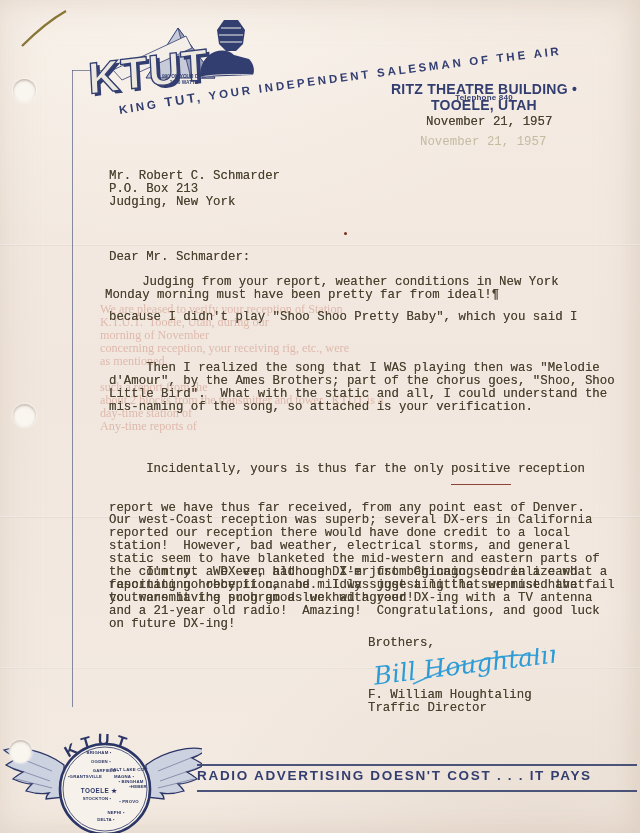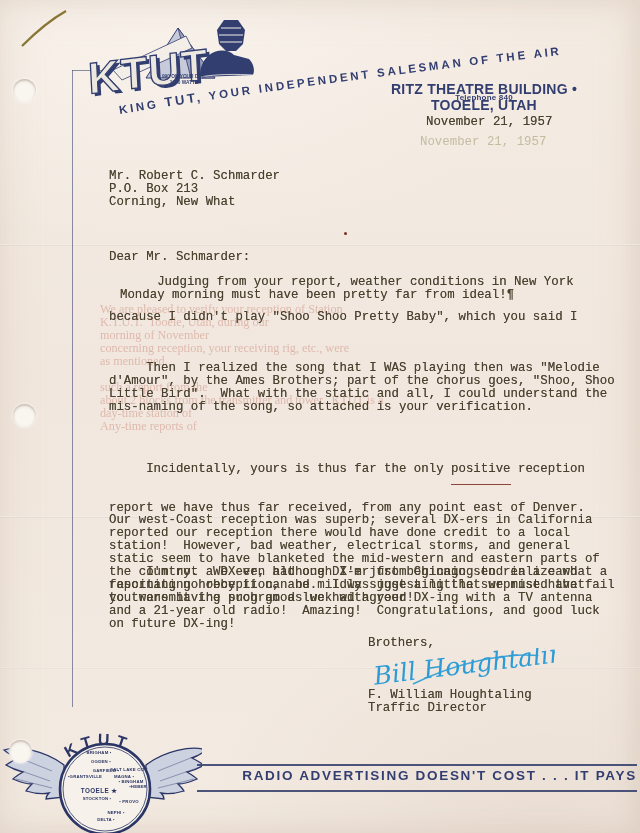--- a/index.html
+++ b/index.html
@@ -41,21 +41,21 @@
   
   .crease{left:0;width:640px;height:2px;
     background:linear-gradient(180deg,rgba(255,255,255,0.5),rgba(172,152,137,0.22));}
   
   .punch{width:23px;height:23px;border-radius:50%;background:#f9f5ef;z-index:6;
     box-shadow:inset 0 1.5px 2.5px rgba(148,128,112,0.55), 0 0 3px rgba(255,255,255,0.9);}
   .dot-red{width:3px;height:3px;border-radius:50%;background:#7c2b1e;}
   
   .slogan-line{height:1.6px;background:rgba(47,58,105,0.85);}
   .slogan{
-    left:197px;top:768px;width:440px;text-align:right;
+    left:197px;top:768px;width:440px;text-align:left;
     font-size:13.5px;font-weight:bold;letter-spacing:1.7px;color:#333e70;white-space:pre;
   }
   
   .city{position:absolute;transform:translate(-50%,-50%);
     font-size:4.3px;font-weight:bold;letter-spacing:.2px;color:#2b3566;white-space:nowrap;}
   .city-bold{font-size:6.3px;letter-spacing:.4px;}
 </style>
 </head>
 <body>
 
@@ -110,27 +110,27 @@
       </textPath>
     </text>
   </svg>
 
   <div class="abs ritz">RITZ THEATRE BUILDING • TOOELE, UTAH</div>
   <div class="abs phone">Telephone 840</div>
 
   <div class="abs tw" style="left:426px;top:116px">November 21, 1957</div>
   <div class="abs ghost-date" style="left:420px;top:135px">November 21, 1957</div>
 
-  <div class="abs tw" style="left:109px;top:170px"><div class="line">Mr. Robert C. Schmarder</div><div class="line">P.O. Box 213</div><div class="line">Corning, New What</div></div>
+  <div class="abs tw" style="left:109px;top:170px"><div class="line">Mr. Robert C. Schmarder</div><div class="line">P.O. Box 213</div><div class="line">Judging, New York</div></div>
 
   <div class="abs tw" style="left:109px;top:251px">Dear Mr. Schmarder:</div>
 
   <div class="abs ghost" style="left:100px;top:303px"><div class="line">We are pleased to verify your reception of Station</div><div class="line">K.T.U.T.  Tooele, Utah, during our</div><div class="line">morning of November</div><div class="line">concerning reception, your receiving rig, etc., were</div><div class="line">as mentioned.</div><div class="line"></div><div class="line">such a report from the</div><div class="line">about 2 blocks from the transmitter and tower.  KTUT is a</div><div class="line">day-time station of</div><div class="line">Any-time reports of</div></div>
 
-  <div class="abs tw" style="left:120px;top:276px"><div class="line">     Judging from your report, weather conditions in New York</div><div class="line">Monday morning must have been pretty far from ideal!¶</div></div>
+  <div class="abs tw" style="left:105px;top:276px"><div class="line">     Judging from your report, weather conditions in New York</div><div class="line">Monday morning must have been pretty far from ideal!¶</div></div>
   <div class="abs tw" style="left:109px;top:311px"><div class="line">because I didn't play "Shoo Shoo Pretty Baby", which you said I</div></div>
   <div class="abs tw" style="left:109px;top:362px"><div class="line">     Then I realized the song that I WAS playing then was "Melodie</div><div class="line">d'Amour", by the Ames Brothers; part of the chorus goes, "Shoo, Shoo</div><div class="line">Little Bird".  What with the static and all, I could understand the</div><div class="line">mis-naming of the song, so attached is your verification.</div></div>
   <div class="abs tw" style="left:109px;top:437px">
     <div class="line"><span>     Incidentally, yours is thus far the only </span><span class="u-red">positive</span><span> reception</span></div>
     <div><div class="line">report we have thus far received, from any point east of Denver.</div><div class="line">Our west-Coast reception was superb; several DX-ers in California</div><div class="line">reported our reception there would have done credit to a local</div><div class="line">station!  However, bad weather, electrical storms, and general</div><div class="line">static seem to have blanketed the mid-western and eastern parts of</div><div class="line">the country.  We even had one DX-er from Chicago send in a card</div><div class="line">reporting no reception, and mildly suggesting that we must have fail</div><div class="line">to transmit the program as we had agreed!</div></div>
   </div>
   <div class="abs tw" style="left:109px;top:566px"><div class="line">     I'm not a DX-er, although I'm just beginning to realize what a</div><div class="line">fascinating hobby it can be.  I was just a little surprised that</div><div class="line">you were having such good luck with your DX-ing with a TV antenna</div><div class="line">and a 21-year old radio!  Amazing!  Congratulations, and good luck</div><div class="line">on future DX-ing!</div></div>
 
   <div class="abs tw" style="left:368px;top:637px">Brothers,</div>
 

